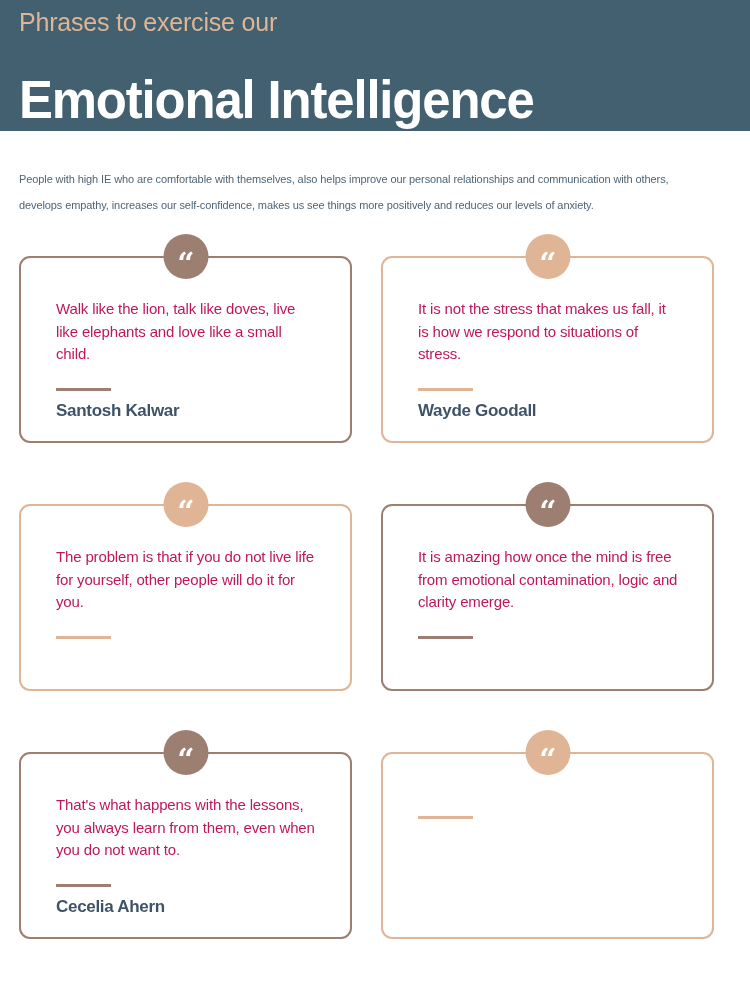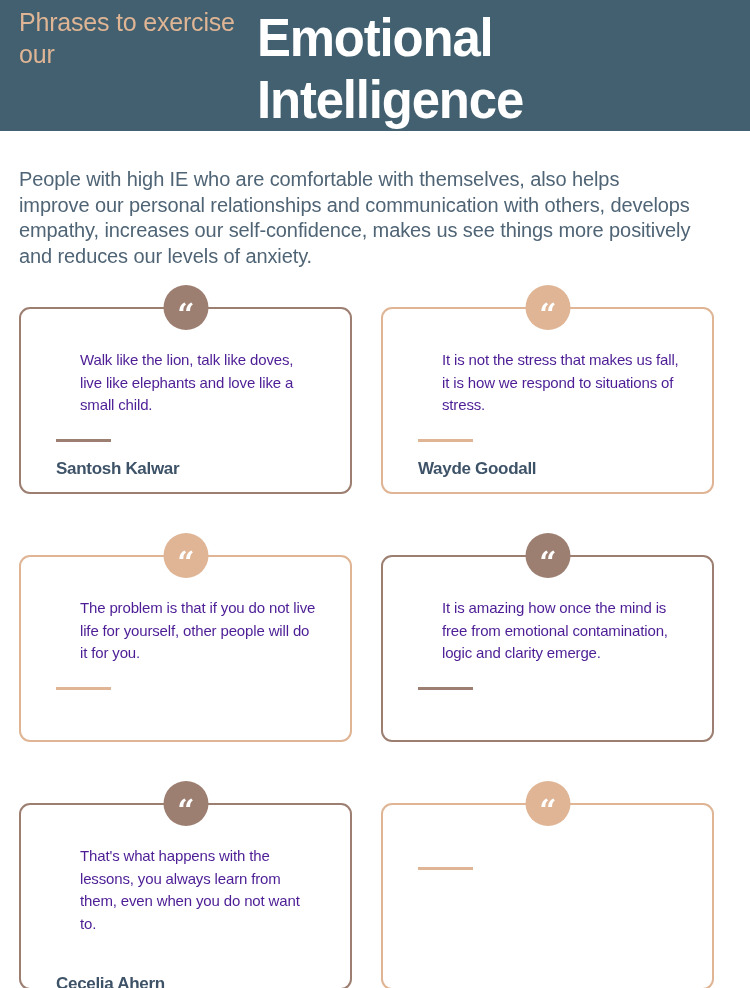--- a/index.html
+++ b/index.html
@@ -16,21 +16,21 @@
     font-family: "Liberation Sans", sans-serif;
     -webkit-font-smoothing: antialiased;
   }
 
   
   .header {
     height: 131px;
     background: #42606f;
     padding: 4px 0 0 19px;
     display: flex;
-    flex-direction: row;
+    flex-direction: column;
     justify-content: space-between;
   }
   .header-subtitle {
     color: #dfb595;
     font-size: 25px;
     font-weight: 400;
     letter-spacing: -0.2px;
     line-height: 32px;
     margin-top: 2px;
   }
@@ -42,21 +42,21 @@
     line-height: 62px;
     margin-top: 3px;
     transform: scaleX(0.96);
     transform-origin: left center;
   }
 
   
   .intro {
     margin: 36px 19px 17px 19px;
     color: #4f6475;
-    font-size: 20px;
+    font-size: 11px;
     line-height: 25.5px;
     letter-spacing: -0.1px;
     max-width: 672px;
   }
 
   
   .cards-grid {
     margin: 38px 19px 0 19px;
     display: grid;
     grid-template-columns: 333px 333px;
@@ -91,40 +91,39 @@
     color: #ffffff;
     font-family: "DejaVu Serif", serif;
     font-size: 30px;
     font-weight: 700;
     line-height: 1;
     padding-top: 14px;
     letter-spacing: -1px;
   }
 
   .quote-text {
-    color: #4c1d95;
+    color: #be185d;
     font-size: 15px;
     line-height: 22.5px;
     letter-spacing: -0.15px;
-    margin-left: 24px;
   }
 
   .quote-divider {
     width: 55px;
     height: 3px;
     background: #9d7f72;
     margin-top: 22px;
   }
 
   .quote-author {
     color: #3e5368;
     font-size: 17px;
     font-weight: 700;
     letter-spacing: -0.3px;
-    margin-top: 17px;
+    margin-top: 10px;
   }
 
   
   .quote-card.accent-tan { border-color: #dfb595; }
   .quote-card.accent-tan .quote-badge { background: #dfb595; }
   .quote-card.accent-tan .quote-divider { background: #dfb595; }
 
   
   .quote-card.accent-mauve { border-color: #9d7f72; }
   .quote-card.accent-mauve .quote-badge { background: #9d7f72; }

